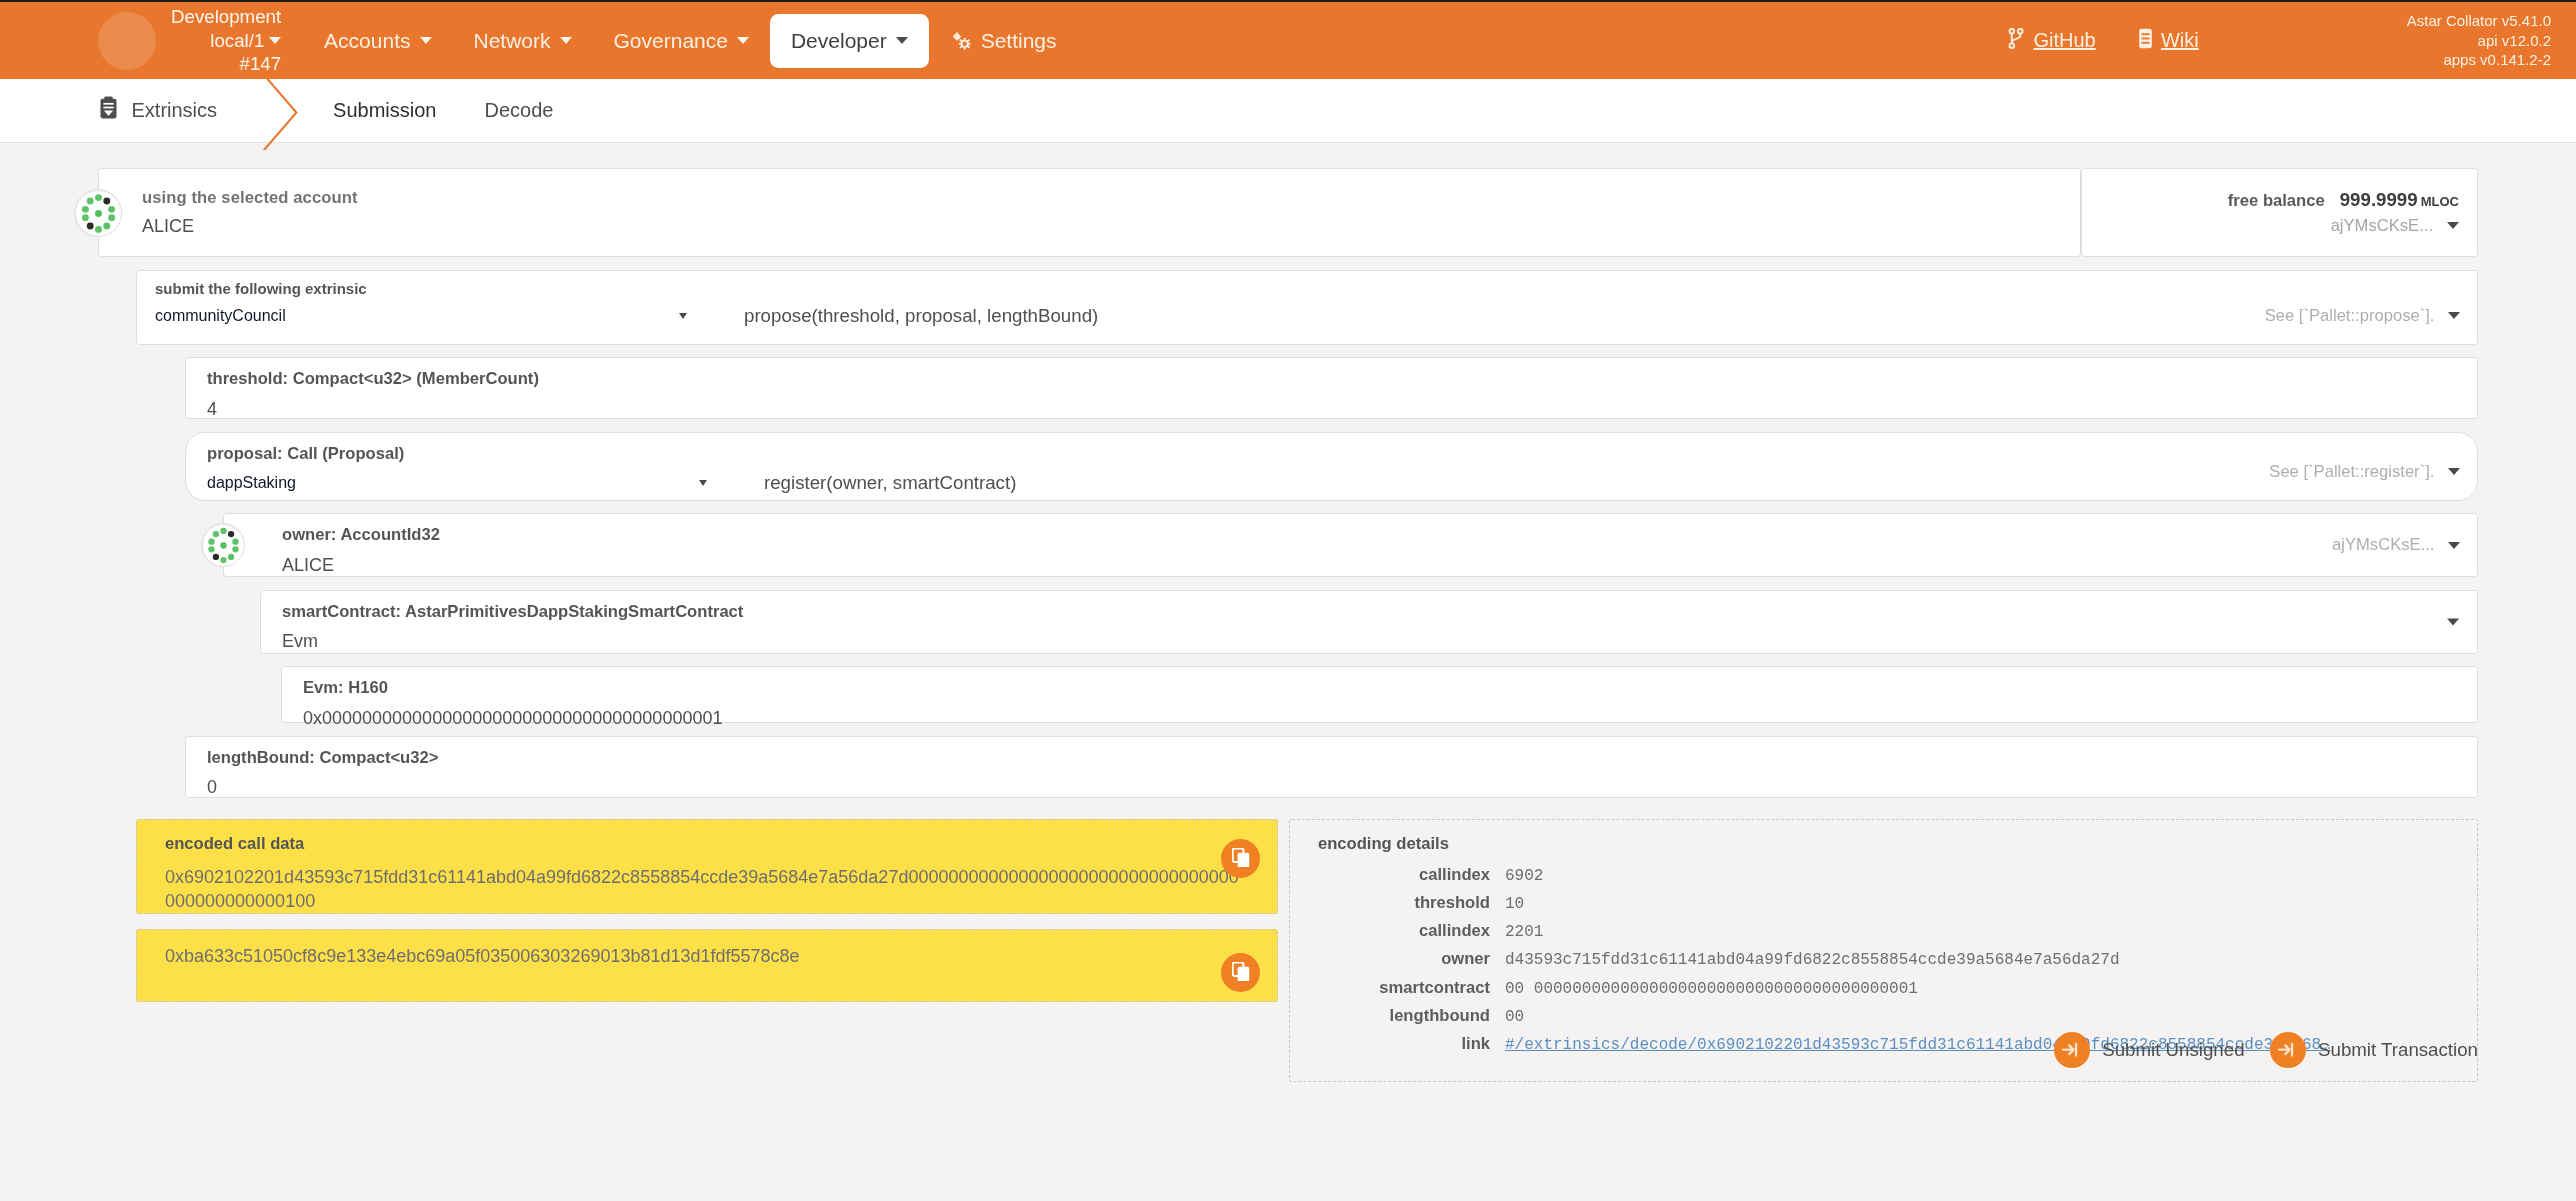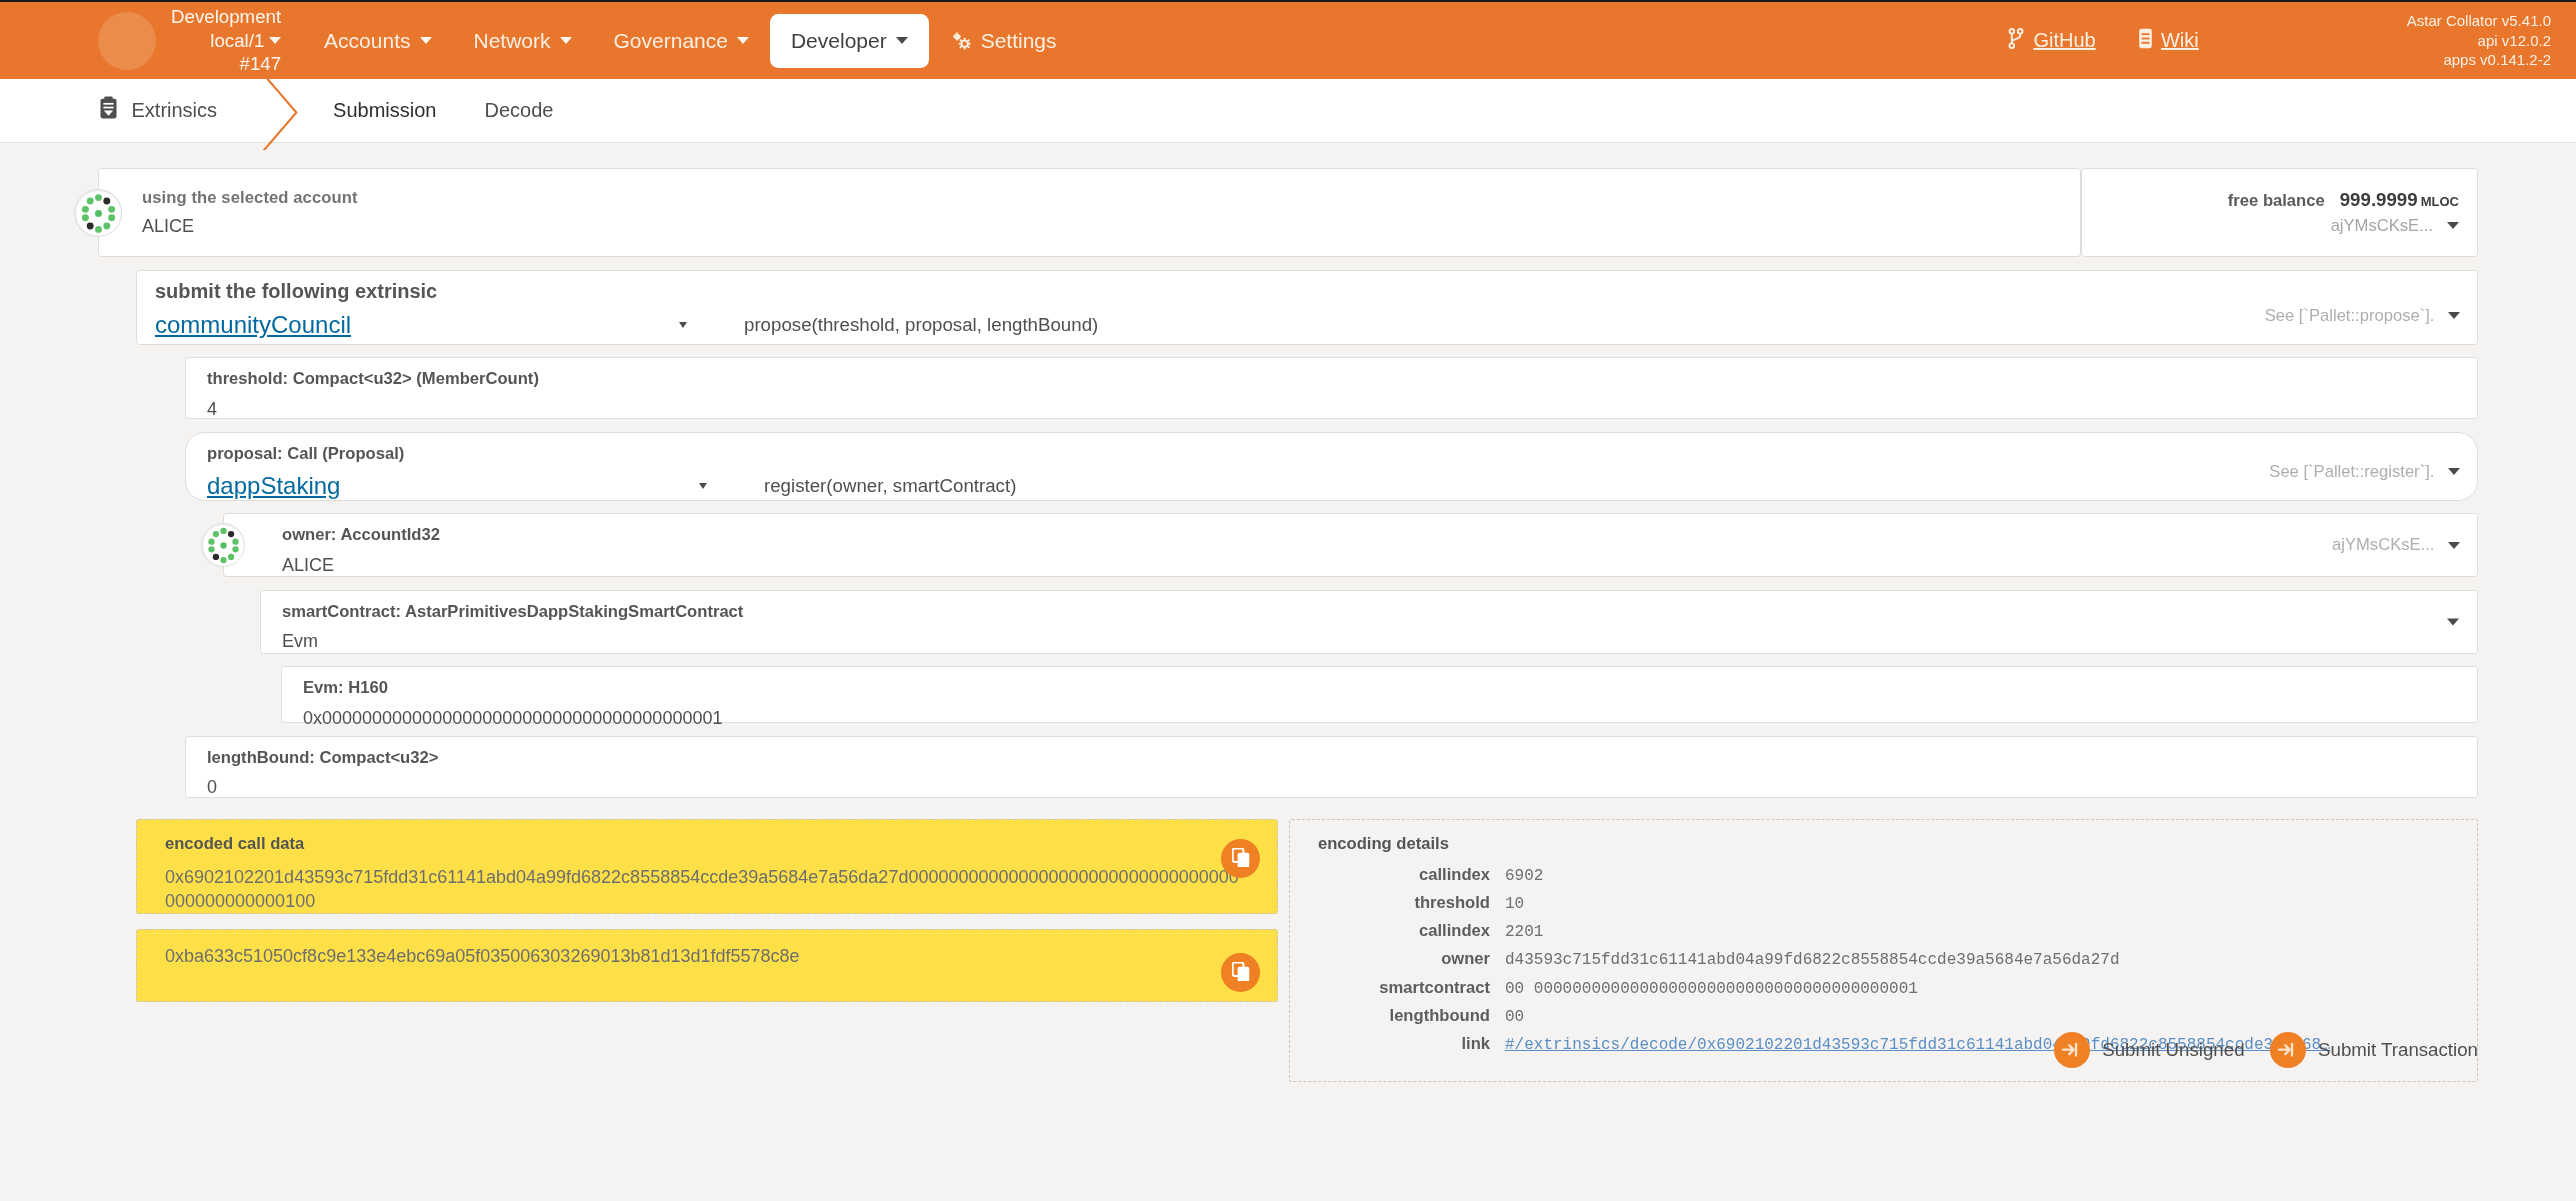--- a/index.html
+++ b/index.html
@@ -146,24 +146,24 @@
   .bal-addr { font-size: 16.6px; color: #a5a5a5; }
 
   
   .ext-card {
     margin: 12.5px 98px 0 136px;
     background: #fff; border: 0.7px solid #e0dcd8; border-radius: 3.5px;
     height: 75px;
     padding: 9.7px 0 0 18px;
     position: relative;
   }
-  .ext-label { font-size: 20px; color: #555; font-weight: bold; }
+  .ext-label { font-size: 15px; color: #555; font-weight: bold; }
   .ext-selects { display: flex; align-items: center; margin-top: 8.3px; }
   .sel-left { width: 547px; display: flex; align-items: center; justify-content: space-between; padding-right: 15px; }
-  .sel-text { font-size: 24px; color: #0369a1; text-decoration: underline; }
+  .sel-text { font-size: 16px; color: #0f172a; }
   .method-text { font-size: 18.7px; color: #4f4f4f; margin-left: 42px; }
   .doc-right {
     position: absolute; right: 16.6px; bottom: 18px;
     display: flex; align-items: center; gap: 14px;
   }
   .doc-text { font-size: 16.6px; color: #b0aeac; }
 
   
   .param {
     background: #fff; border: 0.7px solid #e0dcd8; border-radius: 3.5px;

